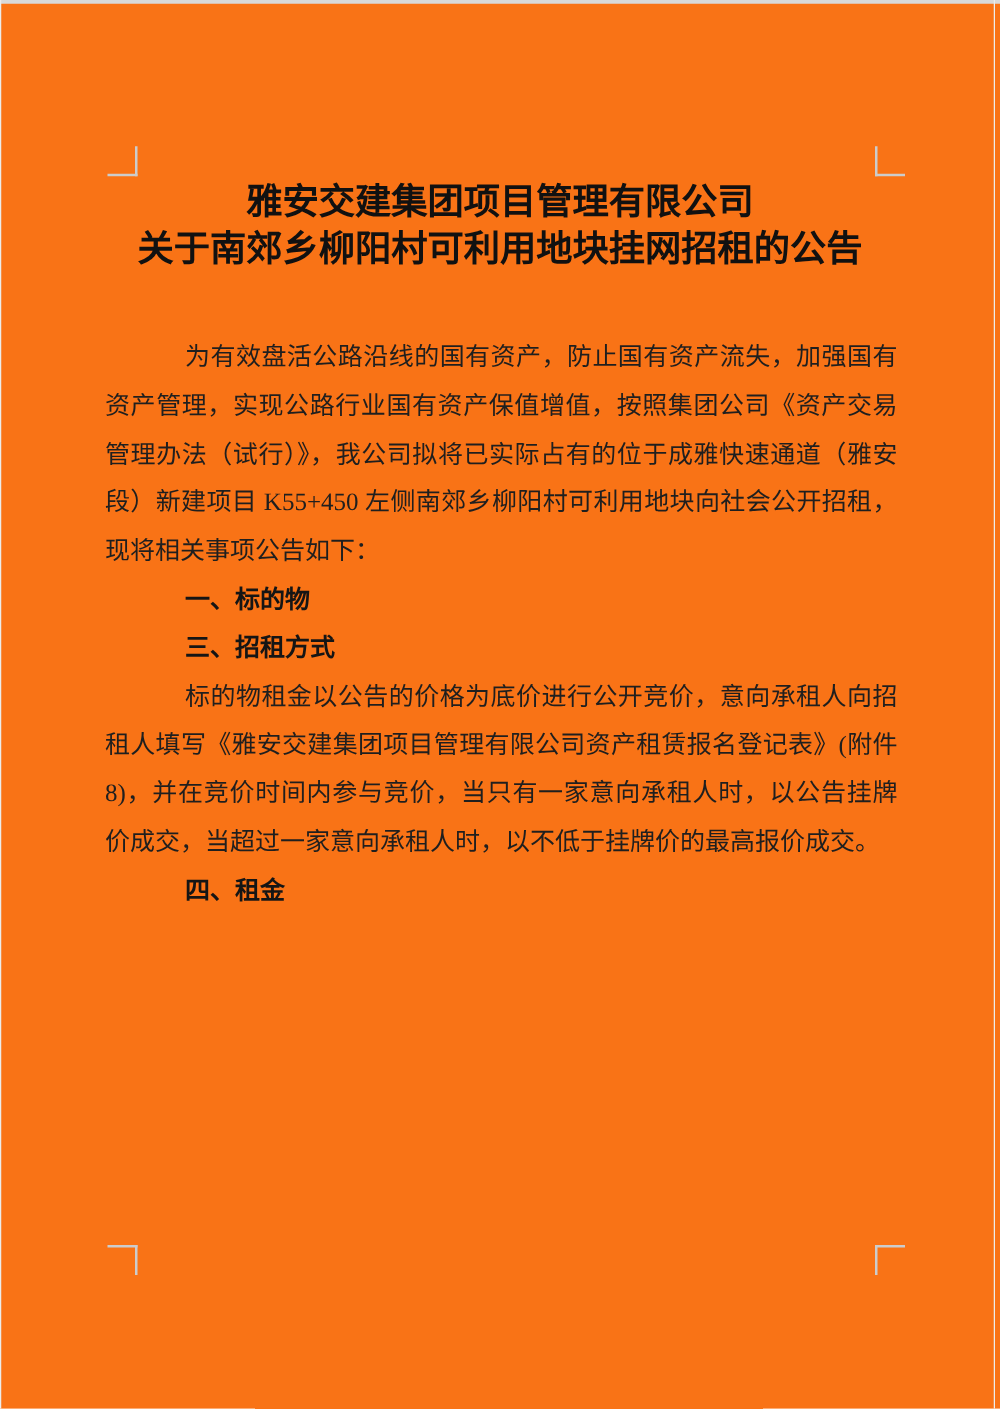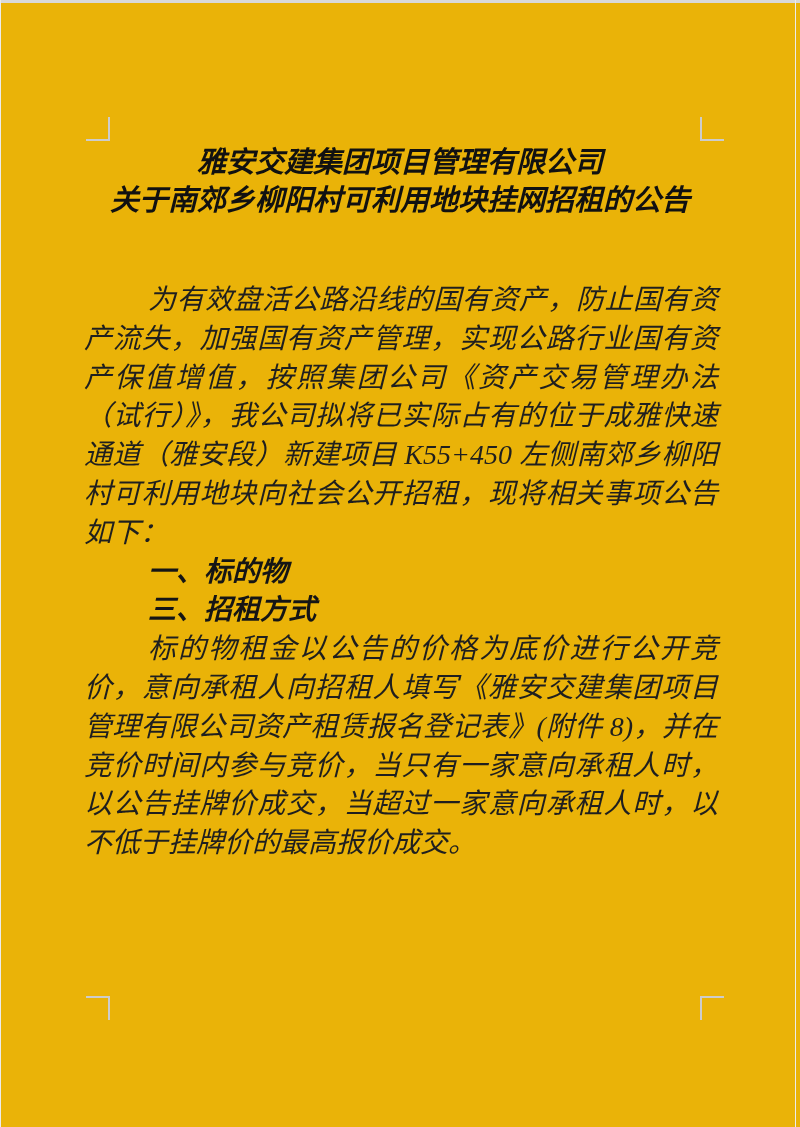--- a/index.html
+++ b/index.html
@@ -9,22 +9,21 @@
     height: 1127px;
     background: #ffffff;
     overflow: hidden;
     font-family: "Liberation Serif", "DejaVu Serif", serif;
     color: #1a1a1a;
   }
   .sheet {
     position: relative;
     width: 800px;
     height: 1127px;
-    background: #eab308;
-    font-style: italic;
+    background: #f97316;
   }
   .top-edge {
     position: absolute;
     top: 0; left: 0;
     width: 800px; height: 3px;
     background: #d9d9d9;
   }
   .side-edge {
     position: absolute;
     top: 0;
@@ -50,23 +49,23 @@
     padding-top: 143px;
     text-align: center;
     font-size: 29px;
     line-height: 38px;
     font-weight: bold;
     color: #111111;
     font-family: "Liberation Serif", "DejaVu Serif", serif;
   }
   .doc-body {
     margin-left: 84px;
-    margin-top: 62px;
+    margin-top: 48px;
     width: 634px;
-    font-size: 28px;
+    font-size: 20px;
     line-height: 38.8px;
     text-align: justify;
     text-justify: inter-ideograph;
     color: #1f1f1f;
   }
   .doc-paragraph {
     margin: 0;
     text-indent: 64px;
   }
   .doc-heading {
@@ -94,15 +93,16 @@
   <div class="doc-title">
     <div>雅安交建集团项目管理有限公司</div>
     <div>关于南郊乡柳阳村可利用地块挂网招租的公告</div>
   </div>
 
   <div class="doc-body">
       <p class="doc-paragraph">为有效盘活公路沿线的国有资产，防止国有资产流失，加强国有资产管理，实现公路行业国有资产保值增值，按照集团公司《资产交易管理办法（试行）》，我公司拟将已实际占有的位于成雅快速通道（雅安段）新建项目 K55+450 左侧南郊乡柳阳村可利用地块向社会公开招租，现将相关事项公告如下：</p>
       <p class="doc-heading">一、标的物</p>
       <p class="doc-heading">三、招租方式</p>
       <p class="doc-paragraph">标的物租金以公告的价格为底价进行公开竞价，意向承租人向招租人填写《雅安交建集团项目管理有限公司资产租赁报名登记表》(附件 8)，并在竞价时间内参与竞价，当只有一家意向承租人时，以公告挂牌价成交，当超过一家意向承租人时，以不低于挂牌价的最高报价成交。</p>
+      <p class="doc-heading">四、租金</p>
     </div>
 
 </div>
 
 </body></html>

